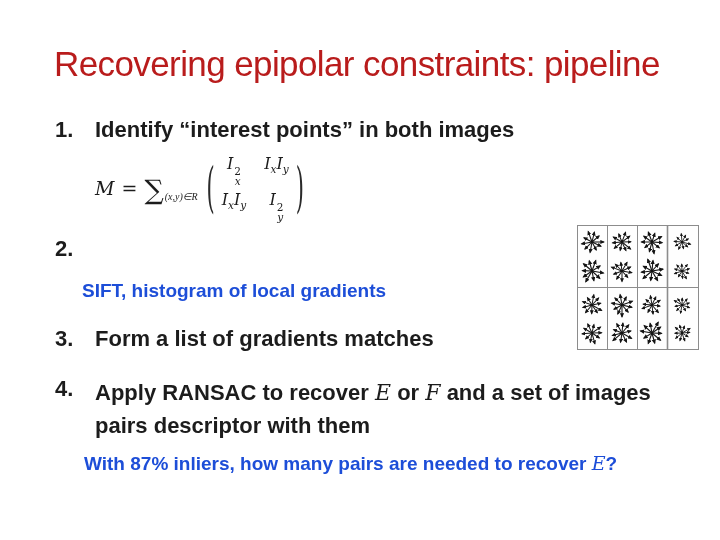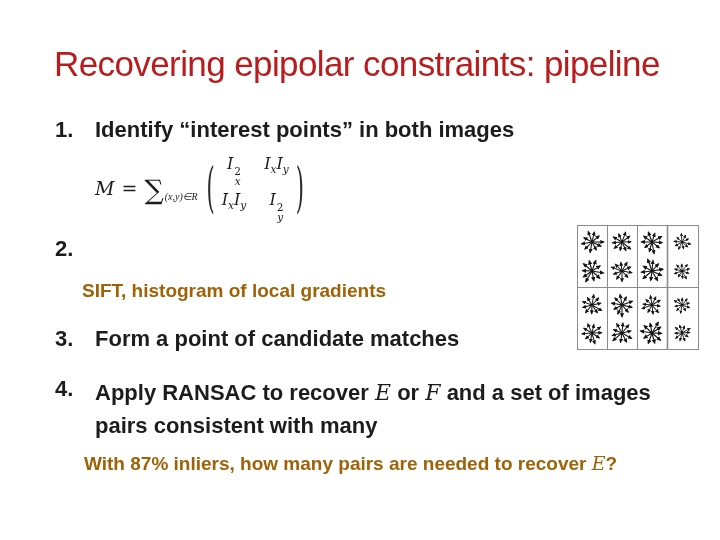--- a/index.html
+++ b/index.html
@@ -17,21 +17,21 @@
   .item{white-space:nowrap;font-weight:700;font-size:22px;color:#1c1c1c;}
   .item .num{position:absolute;left:0;top:0;}
   .item .txt{position:absolute;left:40px;top:0;}
   .i1{left:55px;top:117px;width:620px;height:30px;}
   .i2{left:55px;top:236px;width:620px;height:30px;}
   .i3{left:55px;top:326px;width:620px;height:30px;}
   .i4{left:55px;top:376px;width:640px;height:66px;}
   .i4 .txt{line-height:33px;}
   .mathvar{font-family:"DejaVu Serif",serif;font-style:italic;font-weight:400;}
   
-  .subnote{font-weight:700;font-size:19px;color:#a16207;white-space:nowrap;}
+  .subnote{font-weight:700;font-size:19px;color:#1d4ed8;white-space:nowrap;}
   .sift-note{left:82px;top:280px;}
   .question{left:84px;top:452px;}
   
   .formula{
     left:95px;top:158px;height:60px;display:flex;align-items:center;
     white-space:nowrap;color:#1c1c1c;
   }
   .formula .label{font-weight:700;font-size:21px;margin-right:10px;}
   .formula .mv{font-family:"DejaVu Serif",serif;font-style:italic;font-size:19px;}
   .formula .eq{font-family:"DejaVu Serif",serif;font-size:19px;margin:0 7px;}
@@ -91,28 +91,28 @@
 </div>
 
 <div class="abs item i2">
   <span class="num">2.</span>
 </div>
 
 <div class="abs subnote sift-note">SIFT, histogram of local gradients</div>
 
 <div class="abs item i3">
   <span class="num">3.</span>
-  <span class="txt">Form a point of candidate matches</span>
+  <span class="txt">Form a list of gradients matches</span>
 </div>
 
 <div class="abs item i4">
   <span class="num">4.</span>
   <span class="txt">
     <span>Apply RANSAC to recover </span><span class="mathvar">E</span><span> or </span><span class="mathvar">F</span><span> and a set of images</span><br>
-    <span>pairs consistent with many</span>
+    <span>pairs descriptor with them</span>
   </span>
 </div>
 
 <div class="abs subnote question">
   <span>With 87% inliers, how many pairs are needed to recover </span><span class="mathvar">E</span><span>?</span>
 </div>
 
 <svg class="abs fig" width="122" height="125" viewBox="0 0 122 125">
   <defs>
     <marker id="ah" markerWidth="5" markerHeight="5" refX="3.4" refY="2" orient="auto">

